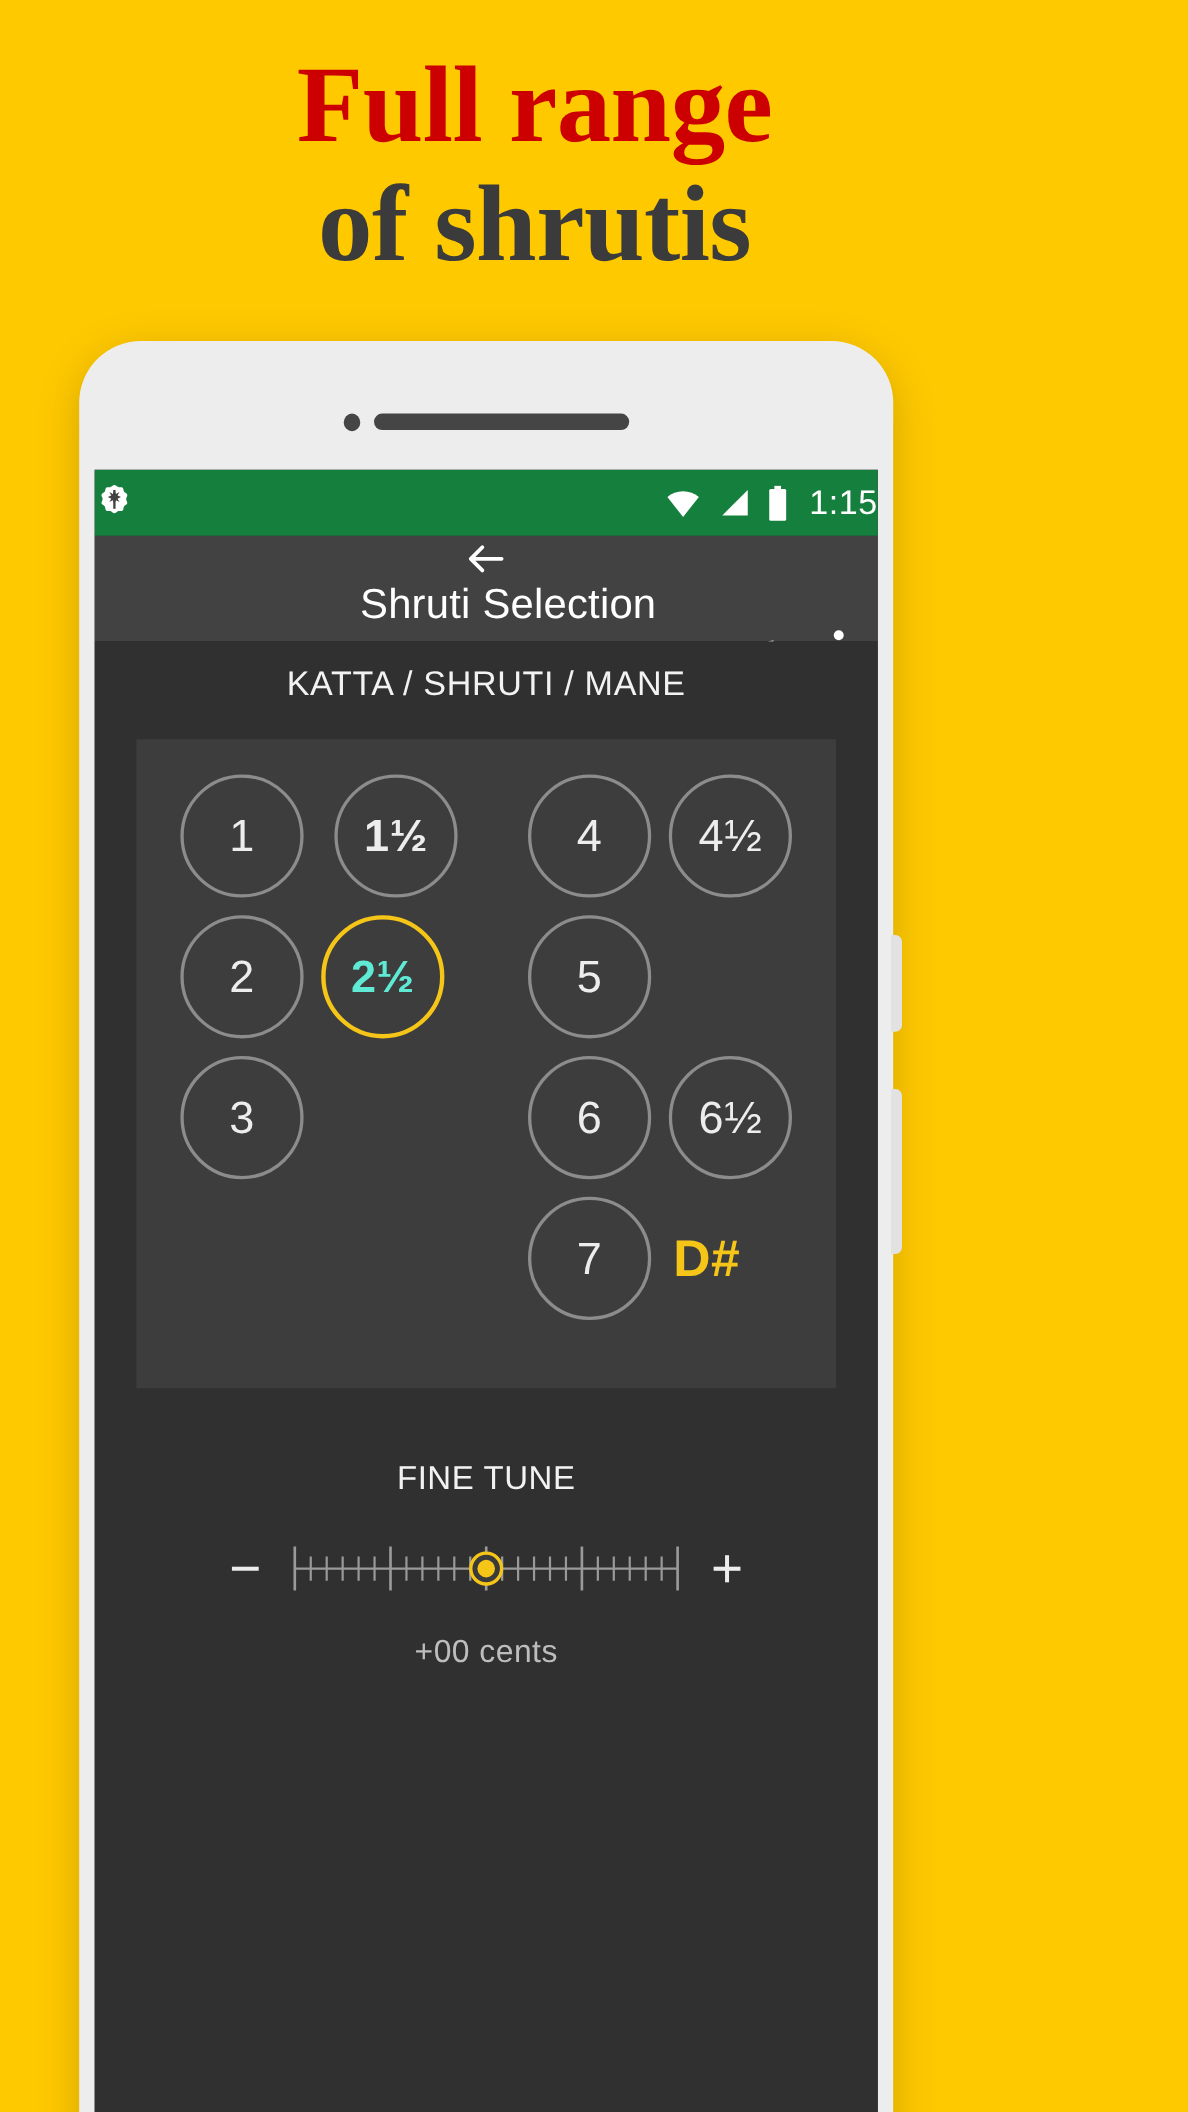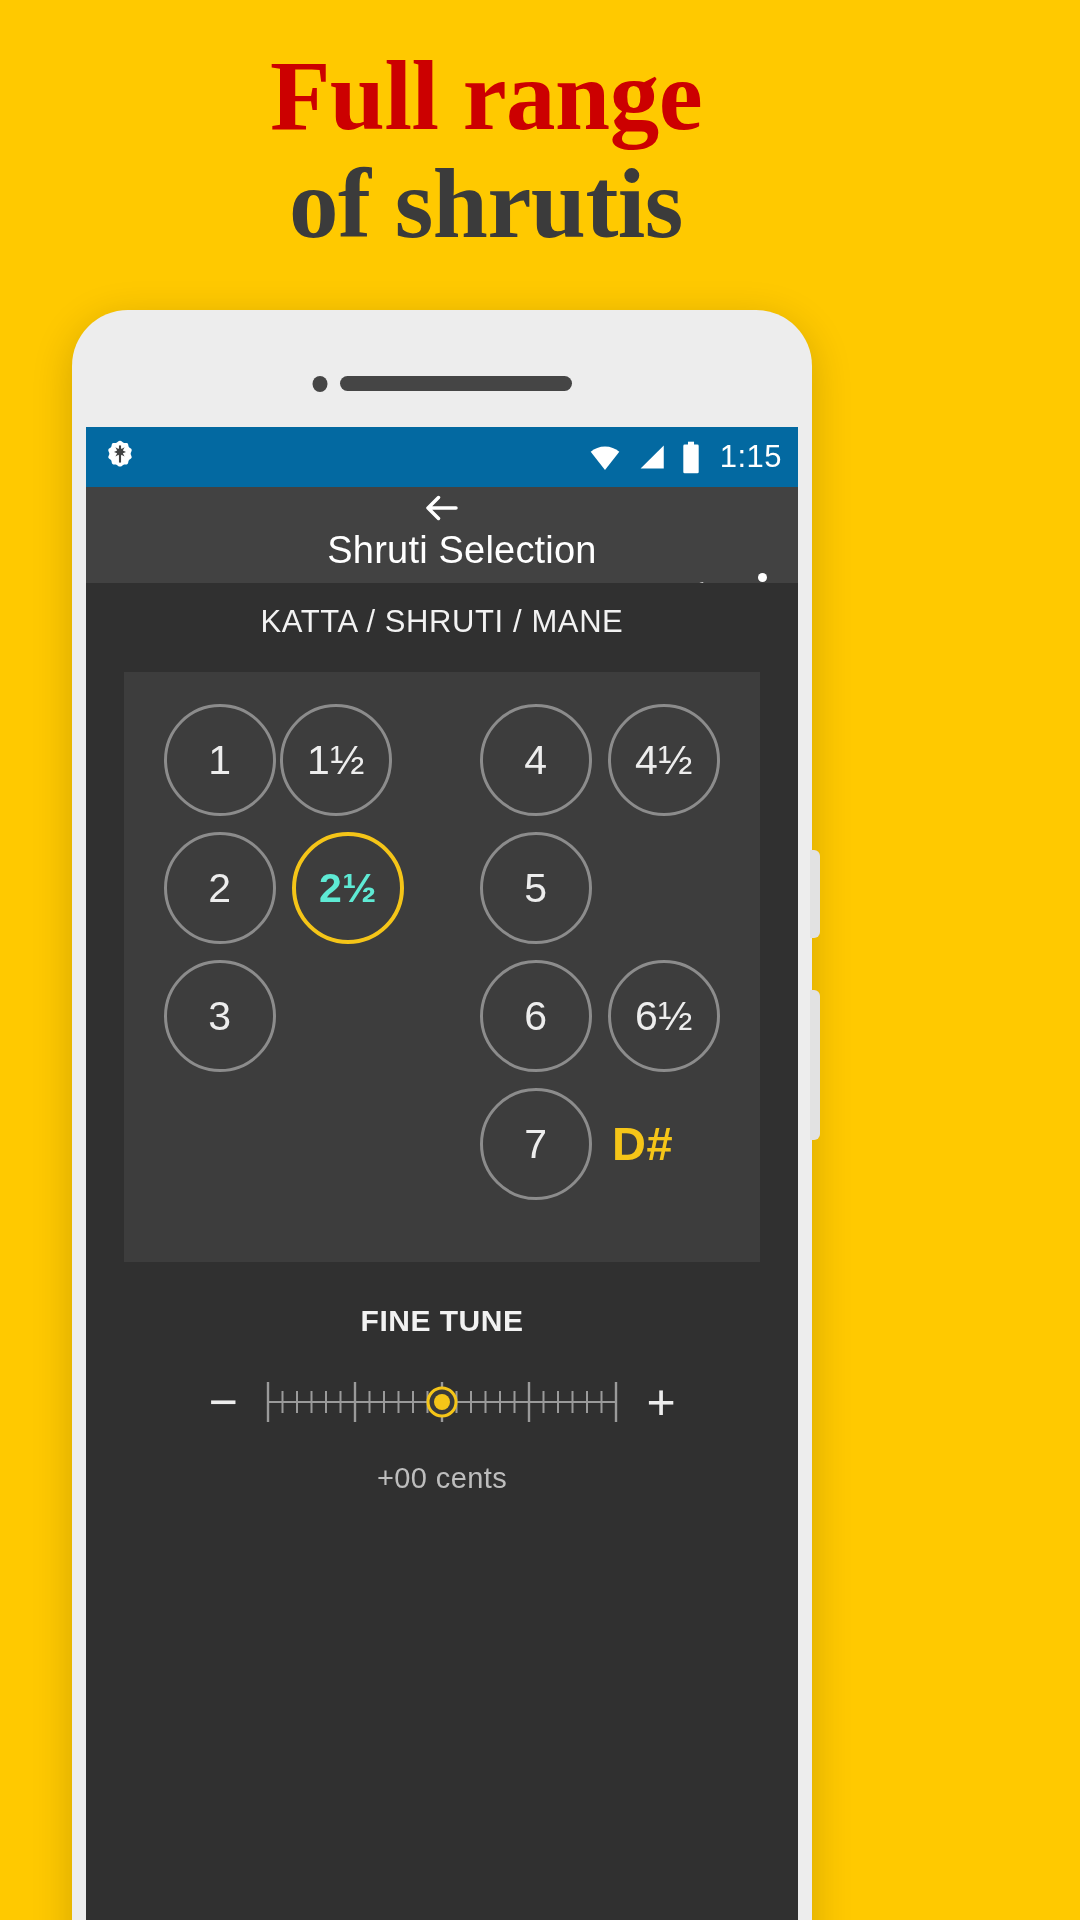--- a/index.html
+++ b/index.html
@@ -43,22 +43,22 @@
   }
 
   
   .screen{
     position:absolute;left:14px;top:117px;width:712px;height:1583px;
     background:#303030;overflow:hidden;
   }
 
   
   .statusbar{
-    position:relative;height:60px;background:#0369a1;
-    display:flex;align-items:center;padding:0 16px;box-sizing:border-box;
+    position:relative;height:60px;background:#15803d;
+    display:flex;align-items:center;padding:0 0;box-sizing:border-box;
   }
   .sb-left{display:flex;align-items:center;gap:10px;}
   .sb-right{margin-left:auto;display:flex;align-items:center;gap:13px;}
   .sb-time{color:#fff;font-size:31px;font-weight:400;letter-spacing:0.5px;margin-left:6px;}
 
   .ic-gear{width:36px;height:36px;display:block;}
   .ic-wifi{width:34px;height:30px;display:block;}
   .ic-signal{width:33px;height:30px;display:block;}
   .ic-battery{width:20px;height:33px;display:block;}
 
@@ -96,22 +96,22 @@
     color:#EDEDED;font-size:41px;font-weight:400;letter-spacing:0.5px;
   }
   .circle.sel{border-color:#F5C518;border-width:4px;font-weight:700;color:#5eead4;}
 
   .note-label{
     position:absolute;color:#F5C518;font-size:47px;font-weight:700;letter-spacing:0.5px;
   }
 
   
   .finetune-label{
-    text-align:center;color:#F2F2F2;font-size:30px;font-weight:700;
-    letter-spacing:0.5px;margin-top:42px;
+    text-align:center;color:#F2F2F2;font-size:30px;font-weight:400;
+    letter-spacing:0.5px;margin-top:66px;
   }
   .ft-row{
     display:flex;align-items:center;justify-content:center;
     margin-top:34px;gap:0;
   }
   .ft-btn{
     width:78px;text-align:center;color:#EDEDED;font-size:50px;line-height:1;
     font-weight:300;user-select:none;
   }
   .ruler{
@@ -190,21 +190,21 @@
       </span>
     </div>
 
     <div class="content">
 
       <div class="section-label">KATTA / SHRUTI / MANE</div>
 
       <div class="grid-card" id="grid-card">
 
         <div class="circle" style="left: 40px; top: 32px;">1</div>
-          <div class="circle" style="left: 156px; top: 32px;">1½</div>
+          <div class="circle" style="left: 180px; top: 32px; font-weight: bold;">1½</div>
           <div class="circle" style="left: 356px; top: 32px;">4</div>
           <div class="circle" style="left: 484px; top: 32px;">4½</div>
           <div class="circle" style="left: 40px; top: 160px;">2</div>
           <div class="circle sel" style="left: 168px; top: 160px;">2½</div>
           <div class="circle" style="left: 356px; top: 160px;">5</div>
           <div class="circle" style="left: 40px; top: 288px;">3</div>
           <div class="circle" style="left: 356px; top: 288px;">6</div>
           <div class="circle" style="left: 484px; top: 288px;">6½</div>
           <div class="circle" style="left: 356px; top: 416px;">7</div>
           <div class="note-label" id="note-label" style="left: 488px; top: 444px;">D#</div>

